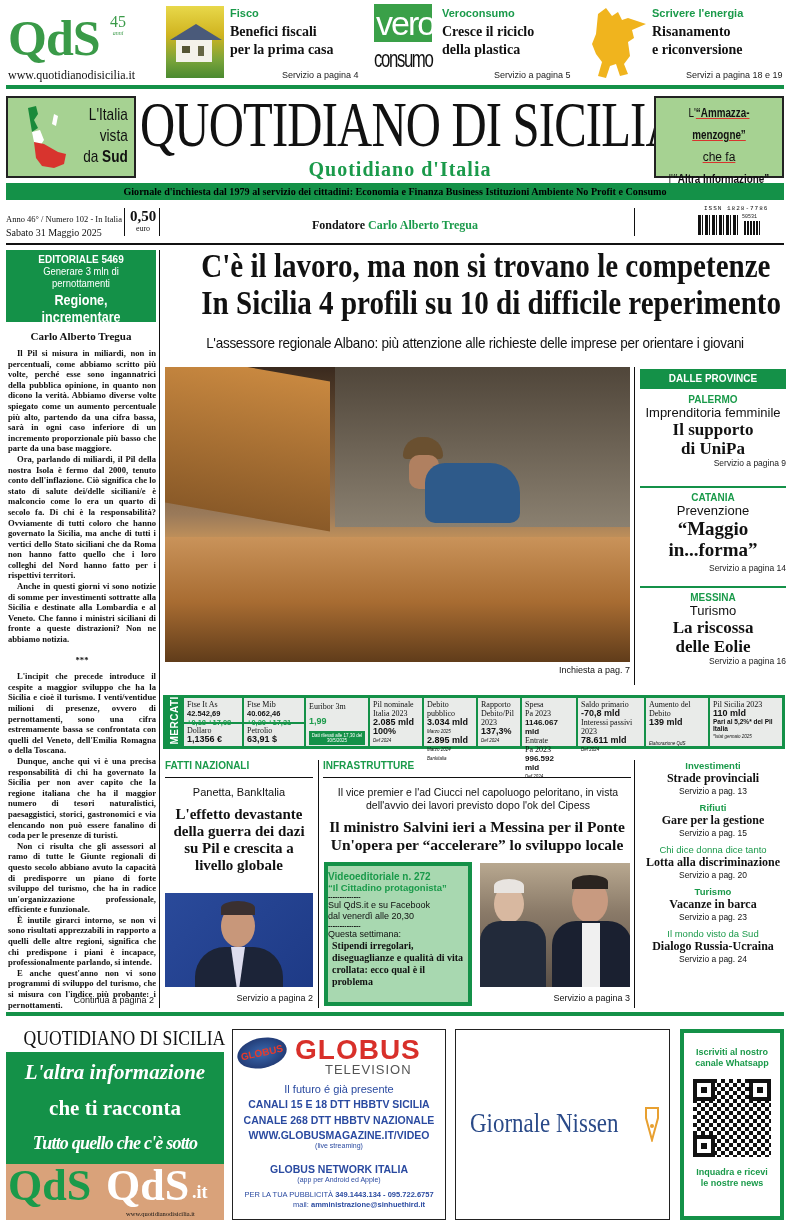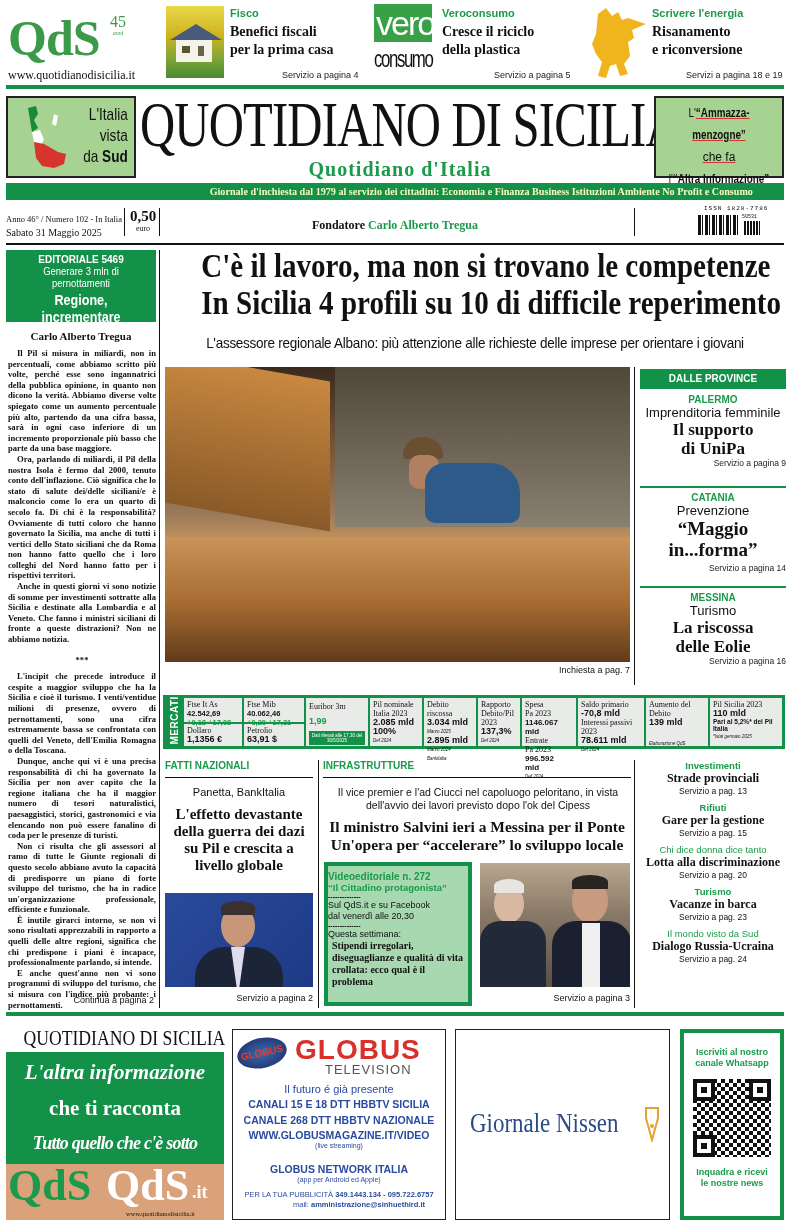--- a/index.html
+++ b/index.html
@@ -103,21 +103,21 @@
 
 <div class="abs mast" style="left:140px;top:94px;width:510px;text-align:center;transform:scaleX(.84) scaleY(1.08);transform-origin:left top">QUOTIDIANO DI SICILIA</div>
 <div class="abs serif green" style="left:300px;top:158px;width:200px;text-align:center;font-size:20px;font-weight:bold;color:#1a9a4a;letter-spacing:1px">Quotidiano d'Italia</div>
 
 <div class="abs" style="left:654px;top:96px;width:130px;height:82px;background:#a6d292;border:2px solid #222;text-align:center;font-size:12px;line-height:22px">
   <div style="margin-top:4px;transform:scaleX(.82)"><span>L'</span><b style="text-decoration:underline;text-decoration-color:#d8342e">“Ammazza-menzogne”</b></div>
   <div style="text-decoration:underline;text-decoration-color:#d8342e">che fa</div>
   <div style="transform:scaleX(.82)"><span>l'</span><b style="text-decoration:underline;text-decoration-color:#d8342e">“Altra Informazione”</b></div>
 </div>
 
-<div class="abs gbg" style="left:6px;top:183px;width:778px;height:17px;color:#fef9c3;text-align:right">
+<div class="abs gbg" style="left:6px;top:183px;width:778px;height:17px;color:#000000;text-align:center">
   <div class="serif" style="font-weight:bold;font-size:11px;line-height:17px;transform:scaleX(.92)">Giornale d'inchiesta dal 1979 al servizio dei cittadini: Economia e Finanza Business Istituzioni Ambiente No Profit e Consumo</div>
 </div>
 
 <div class="abs serif" style="left:6px;top:212px;font-size:8.5px;line-height:14px">
   <div>Anno 46° / Numero 102 - In Italia</div>
   <div style="font-size:10px">Sabato 31 Maggio 2025</div>
 </div>
 <div class="vline" style="left:124px;top:208px;height:28px"></div>
 <div class="abs serif" style="left:128px;top:208px;width:30px;text-align:center">
   <div style="font-weight:bold;font-size:15px;line-height:16px">0,50</div>
@@ -233,21 +233,21 @@
   </div>
 
   <div class="mcell" style="left:202px;width:54px">
     <div class="lbl">Pil nominale Italia 2023</div>
     <div class="big">2.085 mld</div>
     <div class="big">100%</div>
     <div class="tiny">Def 2024</div>
   </div>
 
   <div class="mcell" style="left:256px;width:54px">
-    <div class="lbl">Debito riscossa</div>
+    <div class="lbl">Debito pubblico</div>
     <div class="big">3.034 mld</div>
     <div class="tiny">Marzo 2025</div>
     <div class="big">2.895 mld</div>
     <div class="tiny">Marzo 2024</div>
     <div class="tiny">Bankitalia</div>
   </div>
 
   <div class="mcell" style="left:310px;width:44px">
     <div class="lbl">Rapporto Debito/Pil 2023</div>
     <div class="big">137,3%</div>

